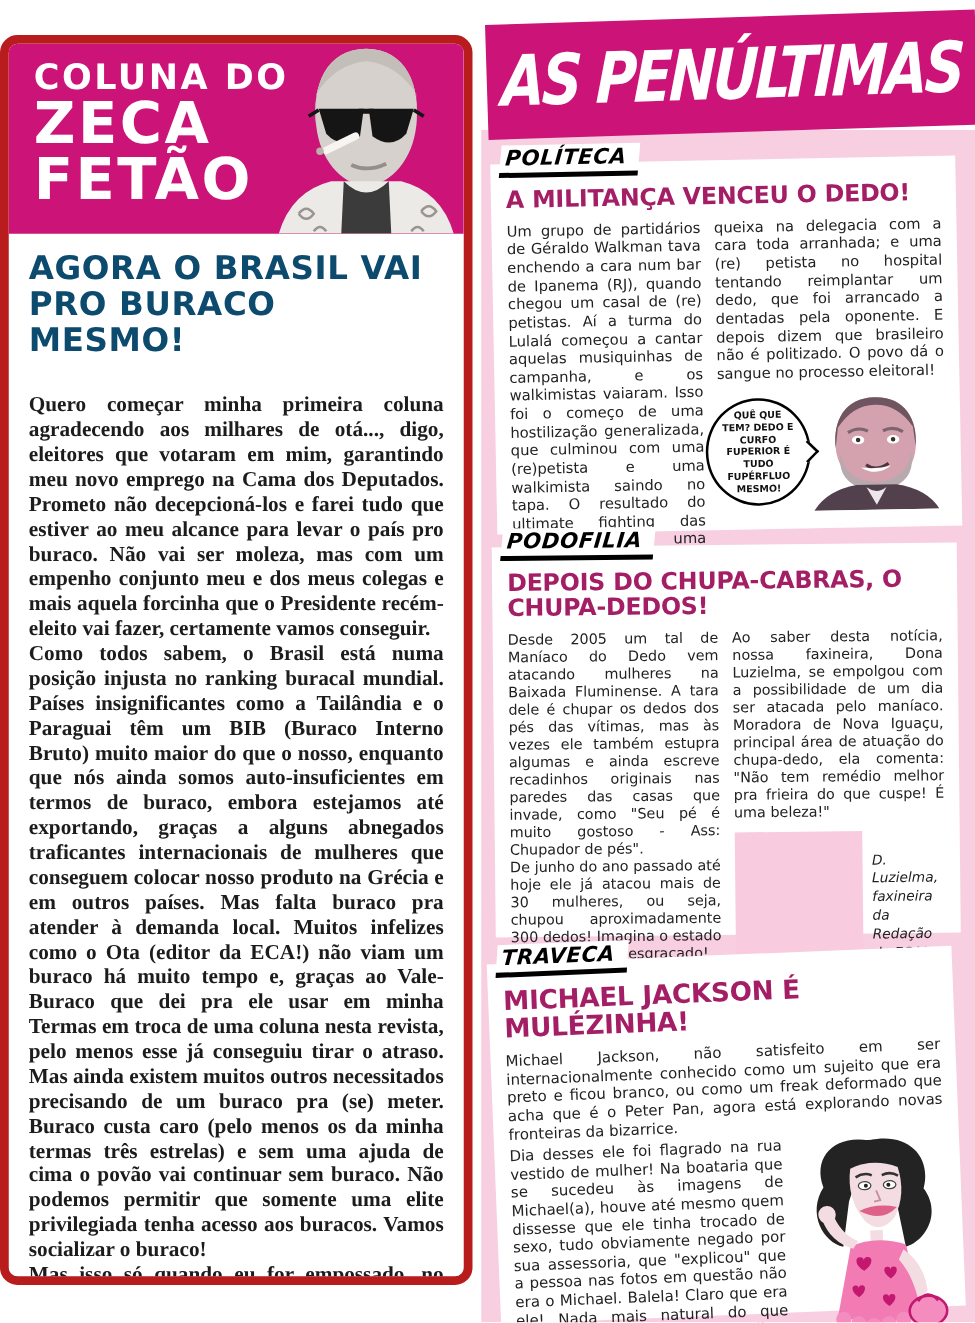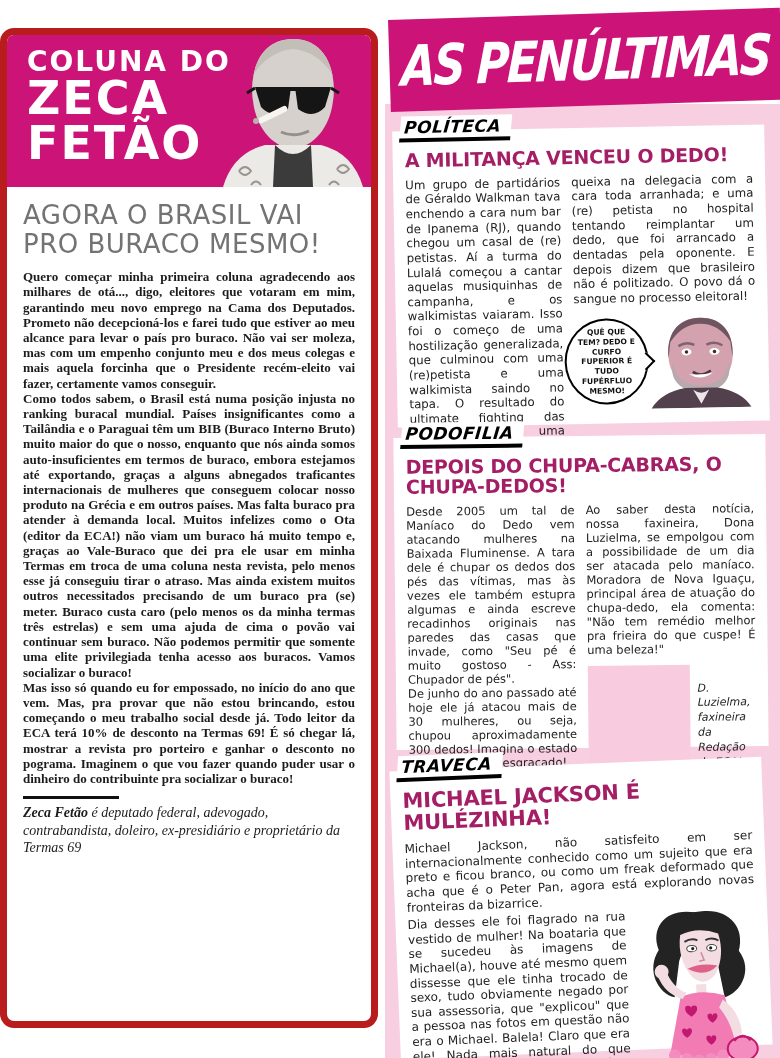--- a/index.html
+++ b/index.html
@@ -17,25 +17,25 @@
   }
   .zeca-head {
     position:relative; height:152px; background:#cc1377; overflow:hidden;
     padding:12px 0 0 20px;
   }
   .masthead-line1 { color:#fff; font-weight:bold; font-size:28px; letter-spacing:2px; line-height:1.05; }
   .masthead-line2 { color:#fff; font-weight:bold; font-size:46px; letter-spacing:2px; line-height:0.98; }
   .zeca-photo { position:absolute; right:2px; bottom:0; width:152px; height:152px; }
   .zeca-body { padding:10px 16px 0 16px; }
   .zeca-body h1 {
-    font-size:26px; line-height:1.12; font-weight:normal; color:#737373;
-    letter-spacing:0.5px; margin:4px 0 10px 0;
+    font-size:26px; line-height:1.12; font-weight:bold; color:#0c4a6e;
+    letter-spacing:0.5px; margin:4px 0 26px 0;
   }
   .zeca-body p.art {
-    font-family:"Liberation Serif", serif; font-weight:bold; font-size:13px;
+    font-family:"Liberation Serif", serif; font-weight:bold; font-size:17px;
     line-height:1.17; text-align:justify; color:#1c1c1c;
   }
   .byline-divider { width:96px; border-top:3px solid #111; margin:10px 0 5px 0; }
   .byline {
     font-family:"Liberation Serif", serif; font-style:italic; font-size:14px;
     line-height:1.25; color:#1c1c1c;
   }
   .byline .byline-name { font-weight:bold;margin-top:39px; }
 
   

